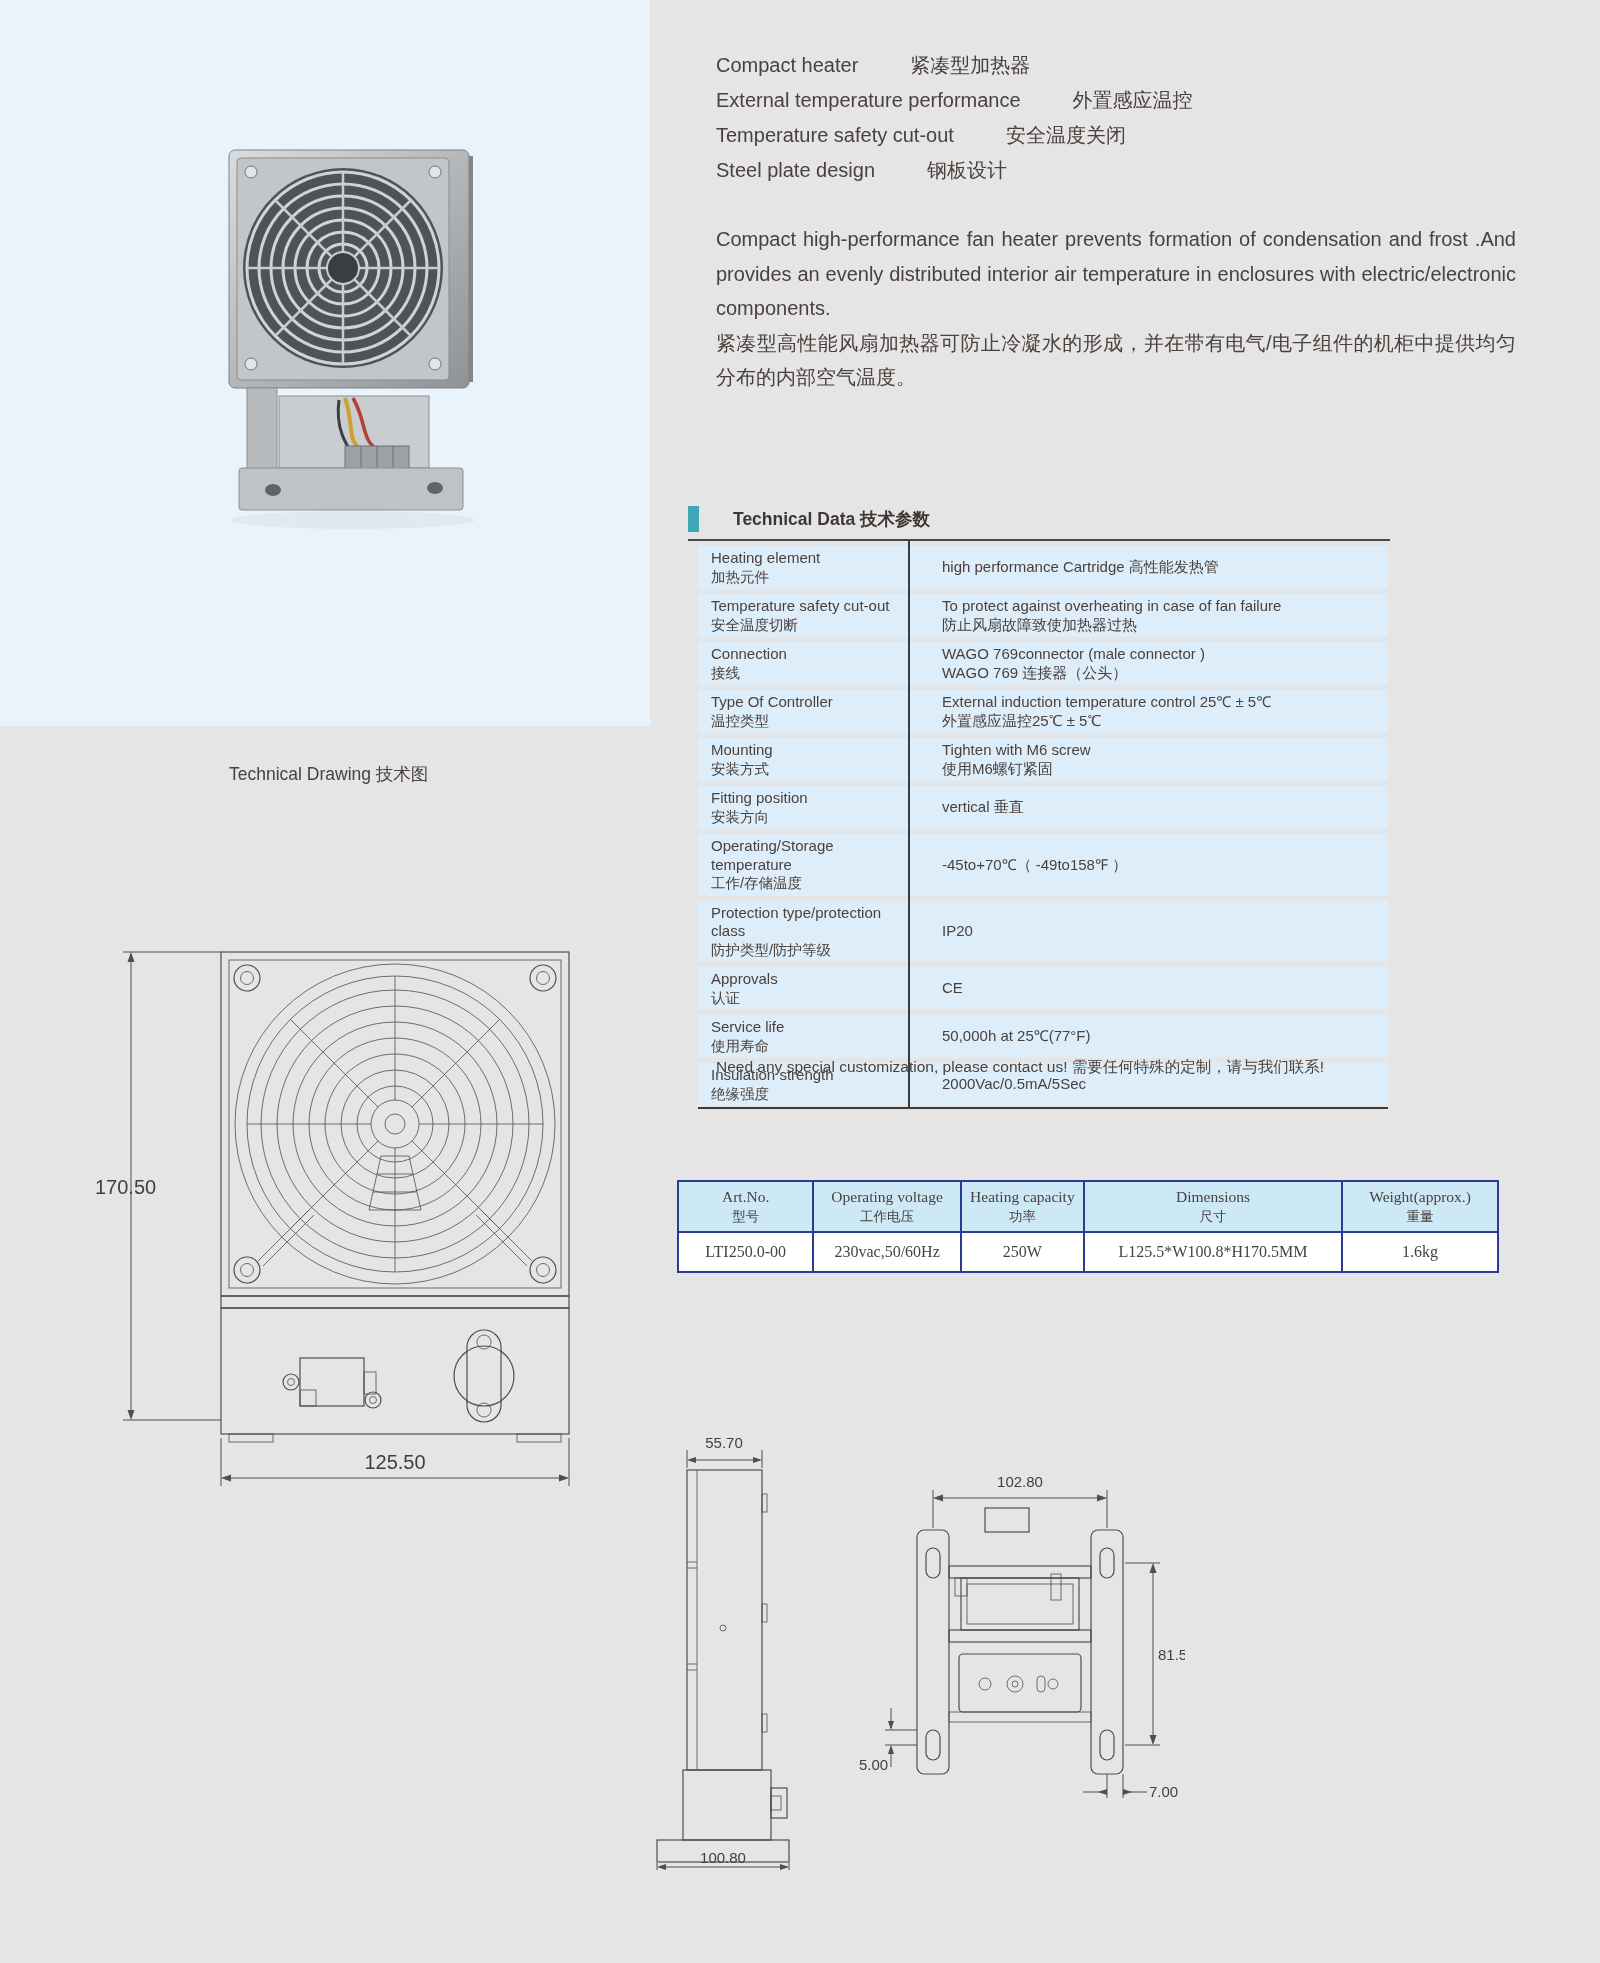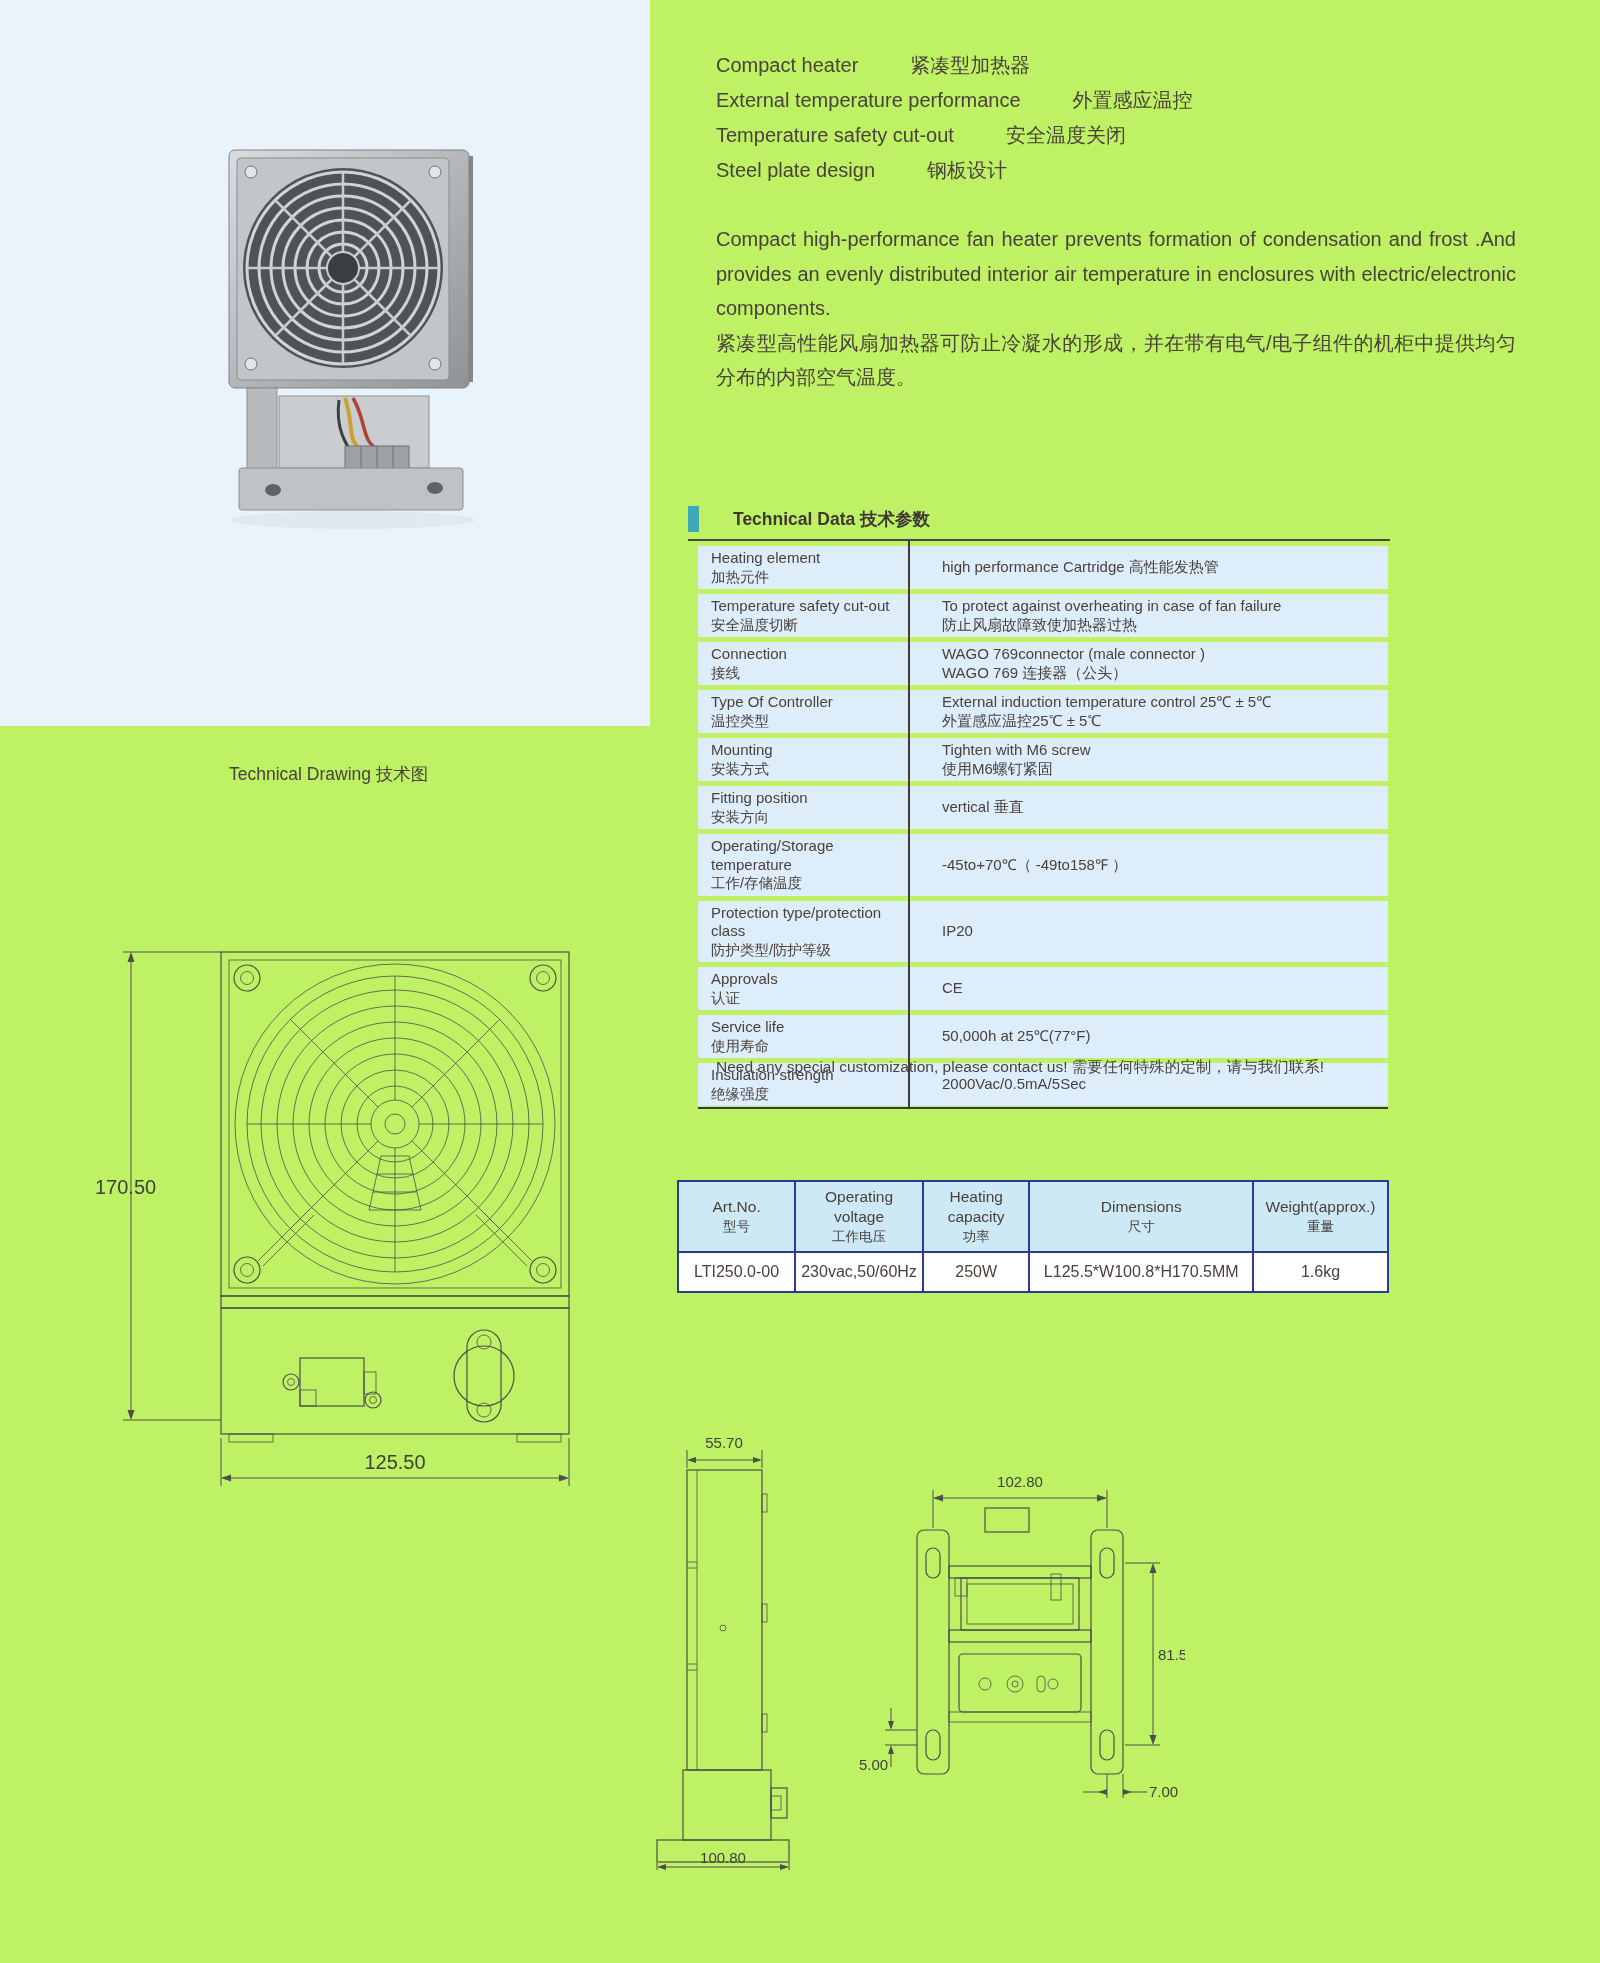--- a/index.html
+++ b/index.html
@@ -1,16 +1,16 @@
 <!DOCTYPE html>
 <html><head>
 <meta charset="utf-8">
 <style>
   html,body{margin:0;padding:0;background:#ffffff;}
-  .page{position:relative;width:1600px;height:1963px;background:#bef264;overflow:hidden;
+  .page{position:relative;width:1600px;height:1963px;background:#e5e5e5;overflow:hidden;
         font-family:"Liberation Sans", sans-serif;color:#4a413d;}
   .blue-panel{position:absolute;left:0;top:0;width:650px;height:726px;background:#e9f3fc;}
   
   .features{position:absolute;left:716px;top:48px;}
   .feature-line{display:flex;align-items:baseline;font-size:20px;line-height:35px;color:#4a413d;}
   .feature-line .en{margin-right:52px;}
   
   .description{position:absolute;left:716px;top:222px;width:800px;font-size:20px;line-height:34.5px;}
   .description p{margin:0;text-align:justify;}
   
@@ -25,21 +25,21 @@
   .td-row:last-child{margin-bottom:0;}
   .cell{display:flex;flex-direction:column;justify-content:center;box-sizing:border-box;}
   .cell span{display:block;}
   .cell span:empty{display:none;}
   .cell-label{width:216px;padding-left:13px;font-size:15px;line-height:18.5px;}
   .cell-label .zh{font-size:14.5px;}
   .cell-value{flex:1;padding-left:28px;font-size:15px;line-height:18.5px;}
   
   .note{position:absolute;left:716px;top:1057px;font-size:15.5px;color:#4a413d;}
   
-  .spec-table{position:absolute;left:677px;top:1180px;width:712px;}
+  .spec-table{position:absolute;left:677px;top:1180px;width:822px;font-family:Liberation Serif, serif;}
   .spec-table table{width:100%;border-collapse:collapse;}
   .spec-table th,.spec-table td{border:2px solid #2c3a96;}
   .spec-table th{background:#cde9f6;font-weight:normal;padding:5px 3px;}
   .spec-table th .en{display:block;font-size:15.5px;line-height:20px;}
   .spec-table th .zh{display:block;font-size:13.5px;line-height:19px;}
   .spec-table td{height:36px;text-align:center;font-size:16px;background:#ffffff;}
   .col-art{width:16.5%;} .col-volt{width:18%;} .col-cap{width:15%;} .col-dim{width:31.5%;} .col-wt{width:19%;}
   
   .drawing-label{position:absolute;left:229px;top:762px;font-size:17.5px;color:#4a413d;}
   

